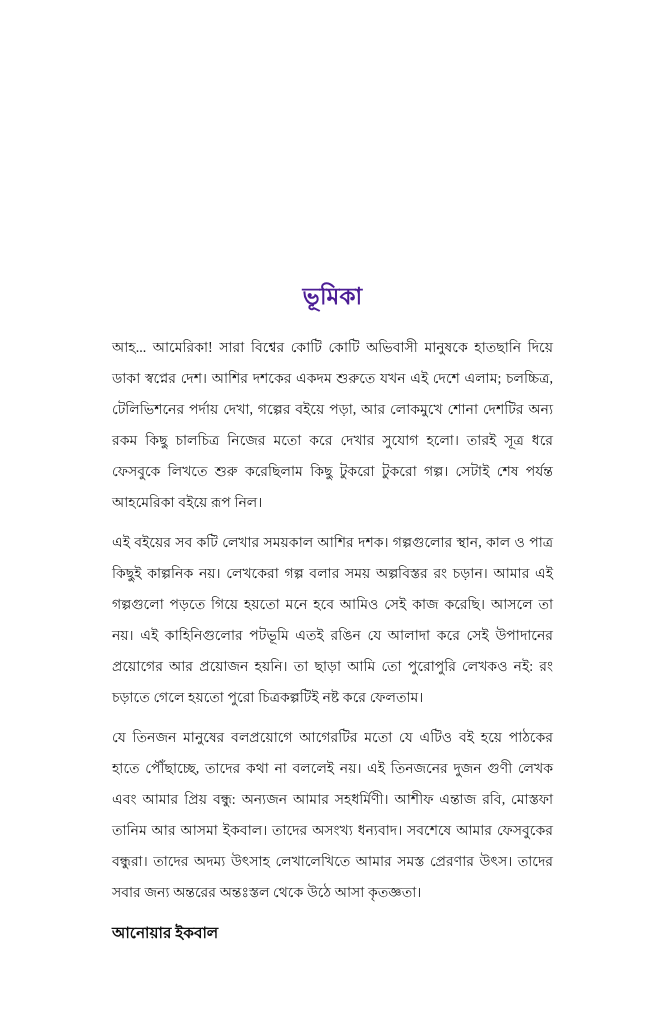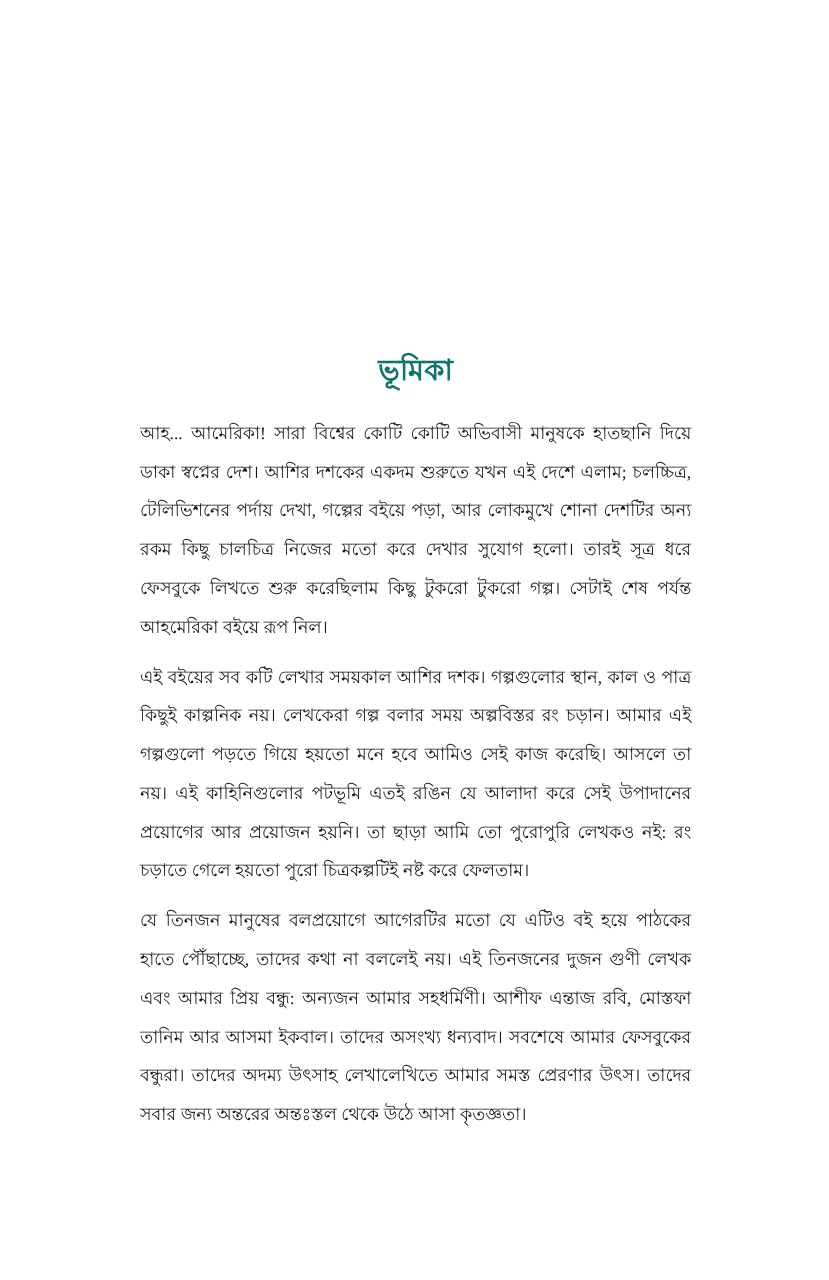--- a/index.html
+++ b/index.html
@@ -32,21 +32,21 @@
     width: 441px;
   }
 
   .page-title {
     font-size: 23px;
     font-weight: bold;
     text-align: center;
     line-height: 1.35;
     margin: 0 0 20px 0;
     letter-spacing: 0.2px;
-    color: #0f766e;
+    color: #4c1d95;
   }
 
   .body-paragraph {
     font-size: 14px;
     line-height: 31px;
     text-align: justify;
     text-justify: inter-word;
     margin: 0 0 9px 0;
     color: #181818;
     word-spacing: 0.2px;
@@ -74,16 +74,17 @@
   <div class="content-block">
 
     <h1 class="page-title">ভূমিকা</h1>
 
     <p class="body-paragraph">আহ... আমেরিকা! সারা বিশ্বের কোটি কোটি অভিবাসী মানুষকে হাতছানি দিয়ে ডাকা স্বপ্নের দেশ। আশির দশকের একদম শুরুতে যখন এই দেশে এলাম; চলচ্চিত্র, টেলিভিশনের পর্দায় দেখা, গল্পের বইয়ে পড়া, আর লোকমুখে শোনা দেশটির অন্য রকম কিছু চালচিত্র নিজের মতো করে দেখার সুযোগ হলো। তারই সূত্র ধরে ফেসবুকে লিখতে শুরু করেছিলাম কিছু টুকরো টুকরো গল্প। সেটাই শেষ পর্যন্ত আহমেরিকা বইয়ে রূপ নিল।</p>
 
     <p class="body-paragraph">এই বইয়ের সব কটি লেখার সময়কাল আশির দশক। গল্পগুলোর স্থান, কাল ও পাত্র কিছুই কাল্পনিক নয়। লেখকেরা গল্প বলার সময় অল্পবিস্তর রং চড়ান। আমার এই গল্পগুলো পড়তে গিয়ে হয়তো মনে হবে আমিও সেই কাজ করেছি। আসলে তা নয়। এই কাহিনিগুলোর পটভূমি এতই রঙিন যে আলাদা করে সেই উপাদানের প্রয়োগের আর প্রয়োজন হয়নি। তা ছাড়া আমি তো পুরোপুরি লেখকও নই: রং চড়াতে গেলে হয়তো পুরো চিত্রকল্পটিই নষ্ট করে ফেলতাম।</p>
 
     <p class="body-paragraph">যে তিনজন মানুষের বলপ্রয়োগে আগেরটির মতো যে এটিও বই হয়ে পাঠকের হাতে পৌঁছাচ্ছে, তাদের কথা না বললেই নয়। এই তিনজনের দুজন গুণী লেখক এবং আমার প্রিয় বন্ধু: অন্যজন আমার সহধর্মিণী। আশীফ এন্তাজ রবি, মোস্তফা তানিম আর আসমা ইকবাল। তাদের অসংখ্য ধন্যবাদ। সবশেষে আমার ফেসবুকের বন্ধুরা। তাদের অদম্য উৎসাহ লেখালেখিতে আমার সমস্ত প্রেরণার উৎস। তাদের সবার জন্য অন্তরের অন্তঃস্তল থেকে উঠে আসা কৃতজ্ঞতা।</p>
 
+    <p class="signature-line">আনোয়ার ইকবাল</p>
 
   </div>
 
 </div>
 
 </body></html>

